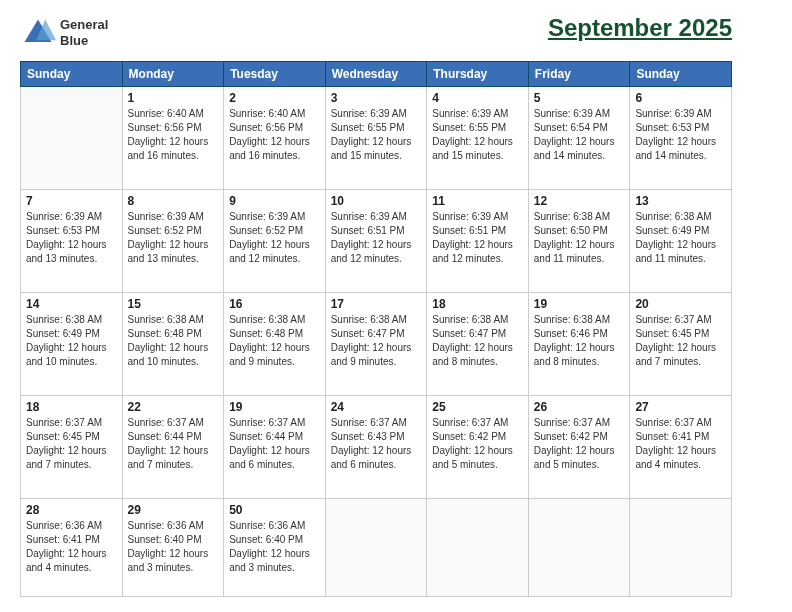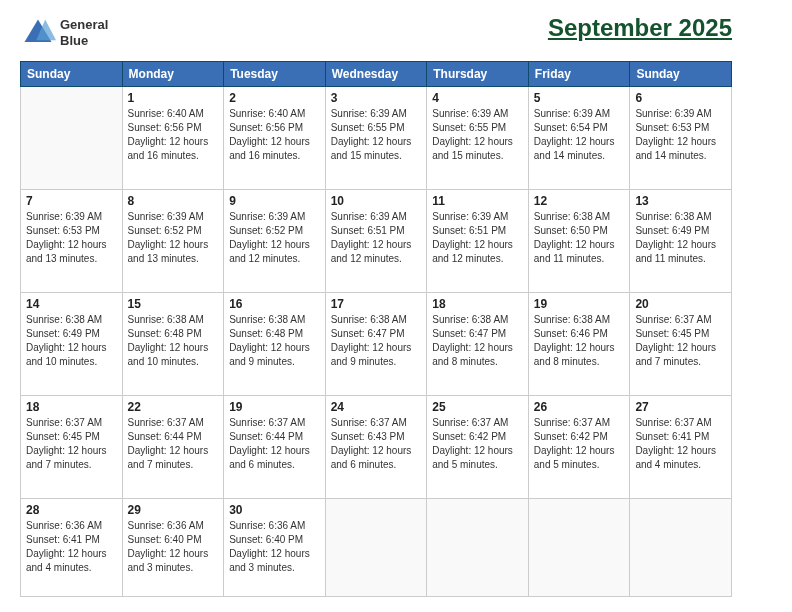--- a/index.html
+++ b/index.html
@@ -248,21 +248,21 @@
         <tr class="last-row">
           <td>
             <div class="day-number">28</div>
             <div class="day-info">Sunrise: 6:36 AM<br>Sunset: 6:41 PM<br>Daylight: 12 hours<br>and 4 minutes.</div>
           </td>
           <td>
             <div class="day-number">29</div>
             <div class="day-info">Sunrise: 6:36 AM<br>Sunset: 6:40 PM<br>Daylight: 12 hours<br>and 3 minutes.</div>
           </td>
           <td>
-            <div class="day-number">30</div>
+            <div class="day-number">50</div>
             <div class="day-info">Sunrise: 6:36 AM<br>Sunset: 6:40 PM<br>Daylight: 12 hours<br>and 3 minutes.</div>
           </td>
           <td class="empty-cell"></td>
           <td class="empty-cell"></td>
           <td class="empty-cell"></td>
           <td class="empty-cell"></td>
         </tr>
       </tbody>
   </table>
 </div>

